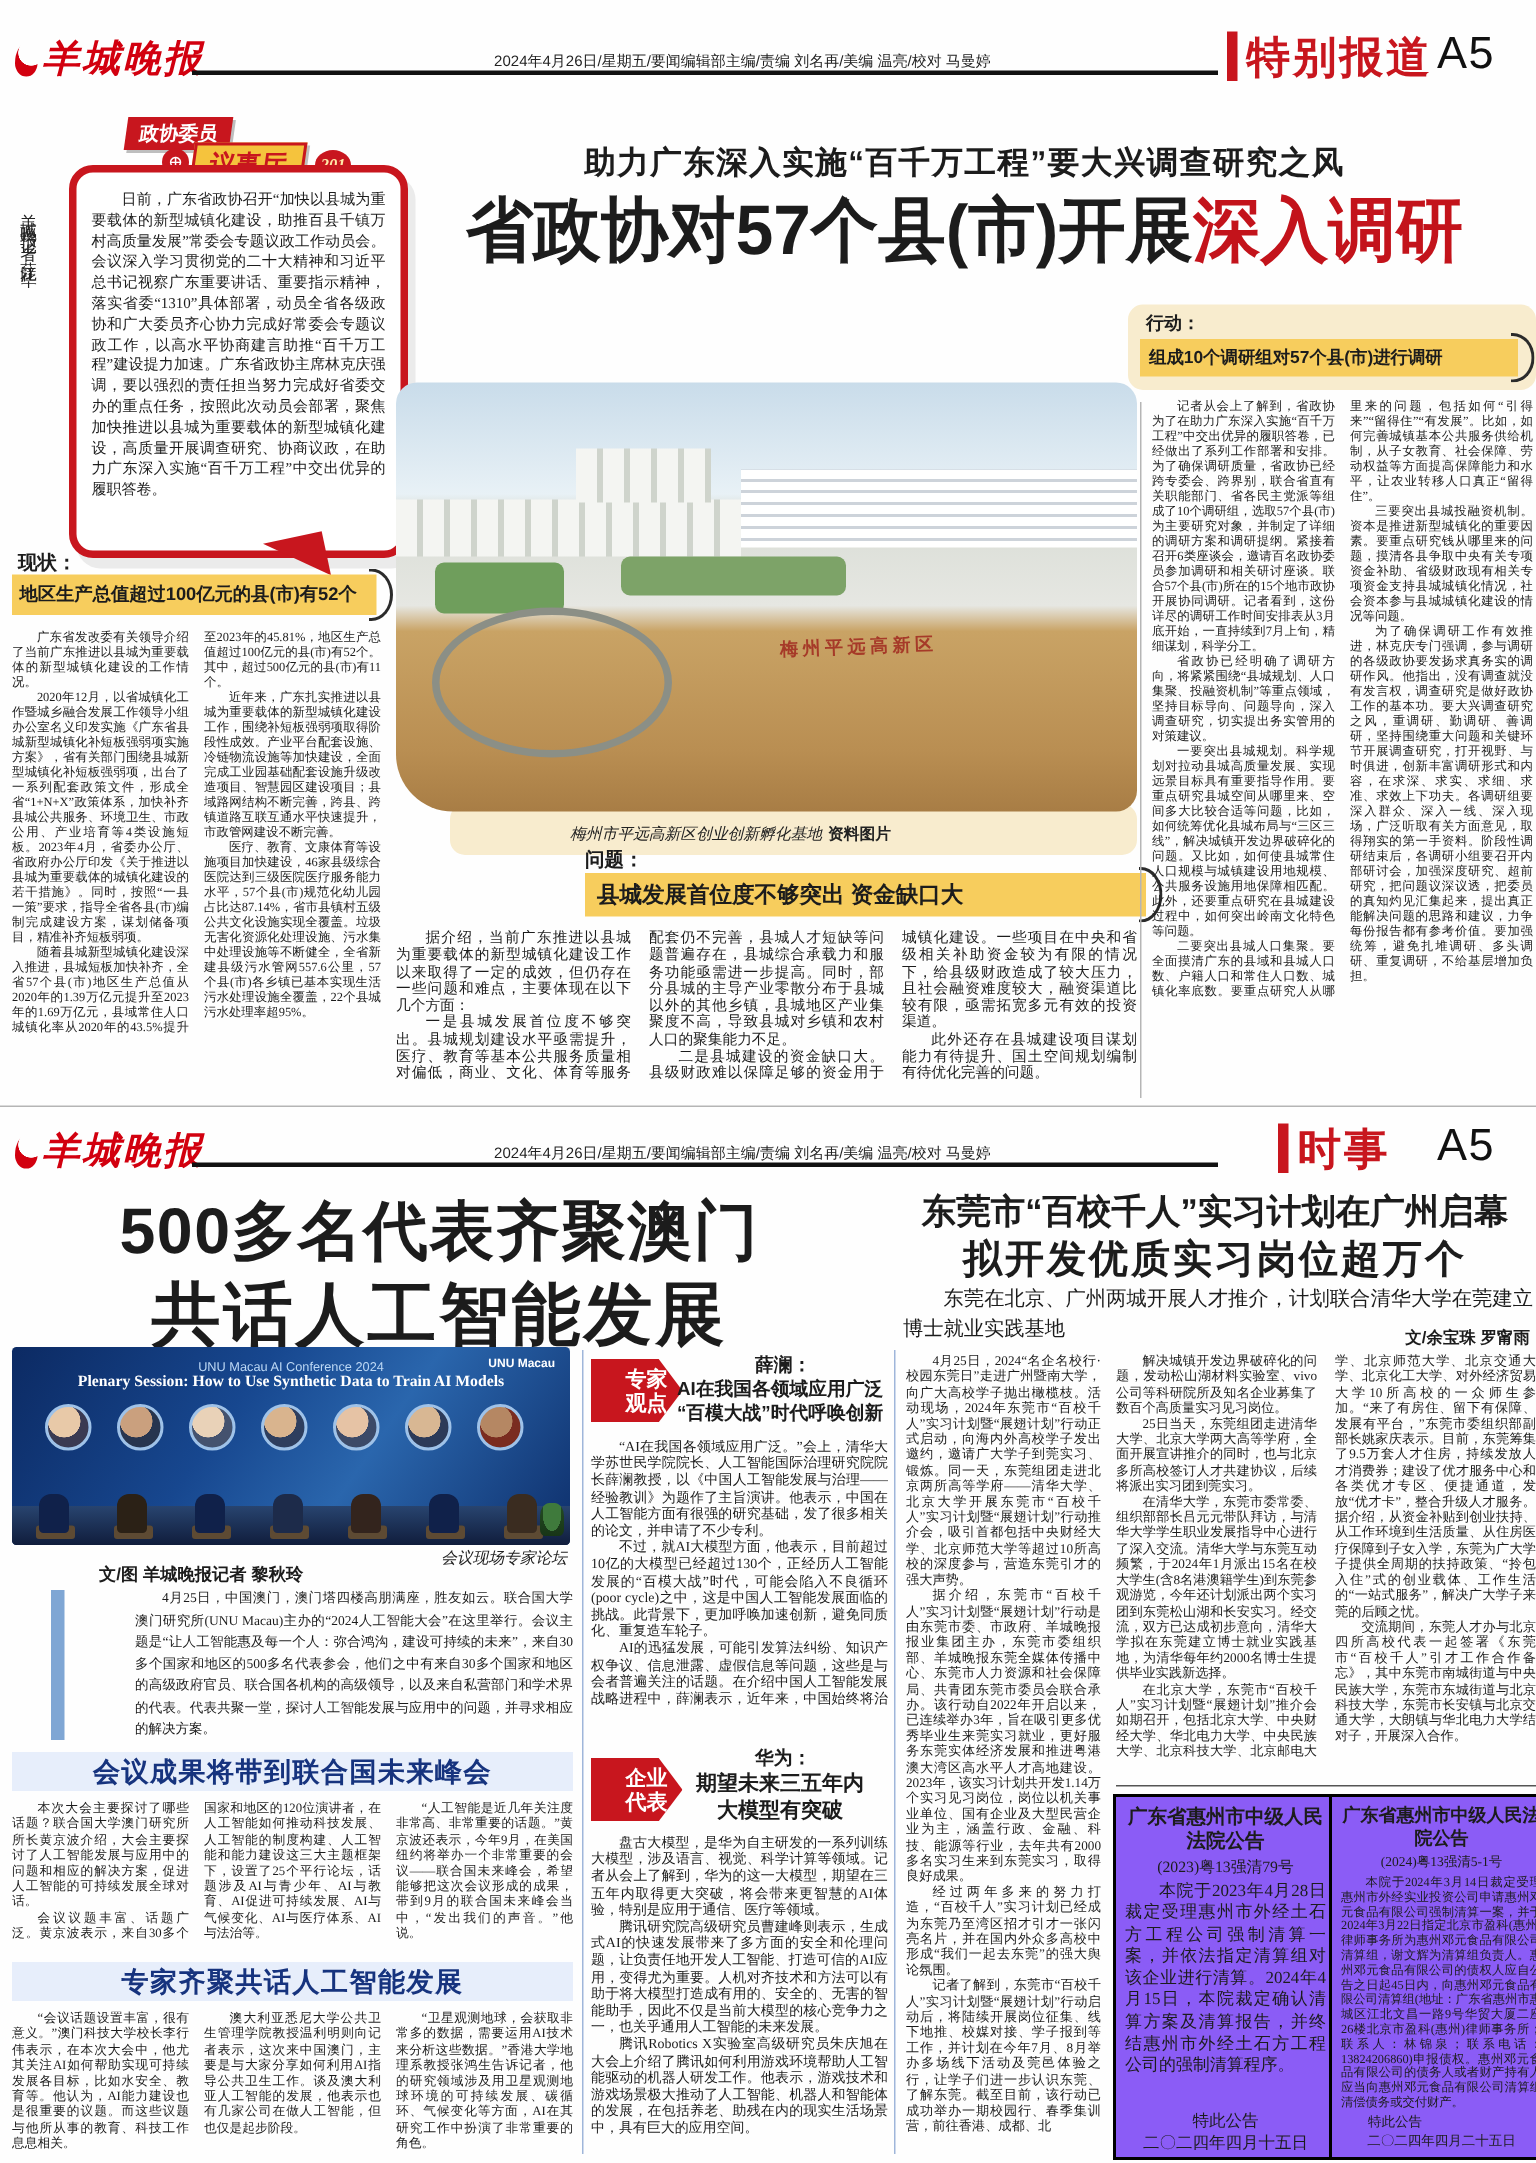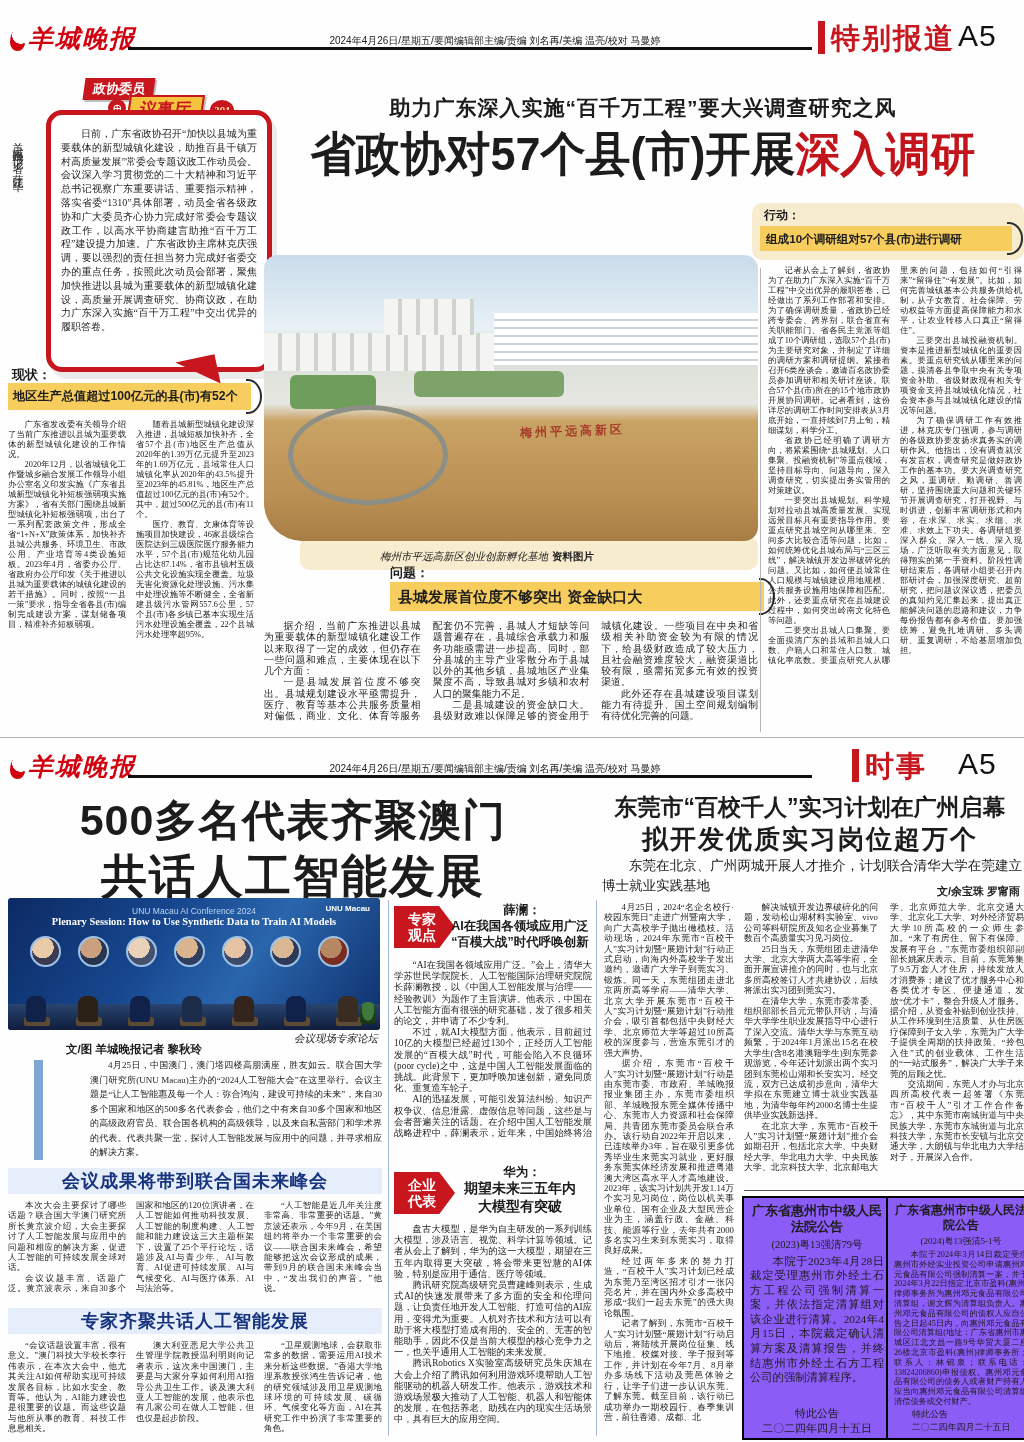--- a/index.html
+++ b/index.html
@@ -65,21 +65,21 @@
   .ph2-plant{position:absolute;width:16px;height:22px;background:radial-gradient(ellipse at 50% 30%,#3f7a3c 55%,transparent 56%),linear-gradient(#244d22,#183517);border-radius:40% 40% 20% 20%;}
   
   .bl-hl1{font-weight:800;font-size:43px;text-align:center;font-family:"Liberation Sans",sans-serif;letter-spacing:1px;}
   .bl-hl2{font-weight:900;font-size:46px;text-align:center;font-family:"Liberation Sans",sans-serif;letter-spacing:2px;}
   .br-hl1{font-weight:800;font-size:23px;text-align:center;font-family:"Liberation Sans",sans-serif;}
   .br-hl2{font-weight:900;font-size:26px;text-align:center;font-family:"Liberation Sans",sans-serif;letter-spacing:2px;}
   .deck{font-size:13.5px;line-height:20px;text-indent:2em;text-align:justify;font-family:"Liberation Sans",sans-serif;}
   .byline{font-weight:700;font-size:11px;font-family:"Liberation Sans",sans-serif;}
   .subband{background:#e7eefb;color:#16337e;font-weight:900;font-size:18px;text-align:center;
      font-family:"Liberation Sans",sans-serif;letter-spacing:1px;}
-  .vbadge{background:#c8161e;color:#fff;font-weight:700;font-size:14px;line-height:1.15;text-align:center;
+  .vbadge{background:#c8161e;color:#fff;font-weight:700;font-size:14px;line-height:1.15;text-align:right;
      padding:5px 10px 5px 5px;clip-path:polygon(0 0,74% 0,100% 50%,74% 100%,0 100%);white-space:pre-line;
      font-family:"Liberation Sans",sans-serif;}
   .sp-name{font-weight:700;font-size:12.5px;text-align:center;}
   .sp-title{font-weight:900;font-size:12.5px;text-align:center;font-family:"Liberation Sans",sans-serif;}
   .vline{background:#9fb6da;width:1px;}
   .grayline{background:#b5b5b5;}
   .notice{border:2px solid #000;background:#8b5cf6;padding:5px 6px;overflow:hidden;}
   .notice .ntitle{font-weight:700;font-size:13px;text-align:center;line-height:1.25;font-family:"Liberation Sans",sans-serif;}
   .notice .nno{font-size:10.5px;text-align:center;margin:2px 0;}
   .notice .nbody{text-indent:2em;text-align:justify;overflow:hidden;}
@@ -116,20 +116,21 @@
   <div class="abs lbl" style="left:12px;top:366px;font-size:13px;">现状：</div>
   <div class="abs ybox sans" style="left:8px;top:383px;width:238px;height:27px;line-height:27px;font-size:12.2px;padding-left:5px;">
     <span>地区生产总值超过100亿元的县(市)有52个</span>
     <span class="brk"></span>
   </div>
 
   <div class="abs cols" style="left:8px;top:420px;width:246px;height:312px;column-count:2;column-gap:10px;font-size:8.3px;line-height:10px;">
       <p>广东省发改委有关领导介绍了当前广东推进以县城为重要载体的新型城镇化建设的工作情况。</p>
       <p>2020年12月，以省城镇化工作暨城乡融合发展工作领导小组办公室名义印发实施《广东省县城新型城镇化补短板强弱项实施方案》，省有关部门围绕县城新型城镇化补短板强弱项，出台了一系列配套政策文件，形成全省“1+N+X”政策体系，加快补齐县城公共服务、环境卫生、市政公用、产业培育等4类设施短板。2023年4月，省委办公厅、省政府办公厅印发《关于推进以县城为重要载体的城镇化建设的若干措施》。同时，按照“一县一策”要求，指导全省各县(市)编制完成建设方案，谋划储备项目，精准补齐短板弱项。</p>
       <p>随着县城新型城镇化建设深入推进，县城短板加快补齐，全省57个县(市)地区生产总值从2020年的1.39万亿元提升至2023年的1.69万亿元，县域常住人口城镇化率从2020年的43.5%提升至2023年的45.81%，地区生产总值超过100亿元的县(市)有52个。其中，超过500亿元的县(市)有11个。</p>
+      <p>近年来，广东扎实推进以县城为重要载体的新型城镇化建设工作，围绕补短板强弱项取得阶段性成效。产业平台配套设施、冷链物流设施等加快建设，全面完成工业园基础配套设施升级改造项目、智慧园区建设项目；县域路网结构不断完善，跨县、跨镇道路互联互通水平快速提升，市政管网建设不断完善。</p>
       <p>医疗、教育、文康体育等设施项目加快建设，46家县级综合医院达到三级医院医疗服务能力水平，57个县(市)规范化幼儿园占比达87.14%，省市县镇村五级公共文化设施实现全覆盖。垃圾无害化资源化处理设施、污水集中处理设施等不断健全，全省新建县级污水管网557.6公里，57个县(市)各乡镇已基本实现生活污水处理设施全覆盖，22个县城污水处理率超95%。</p>
     </div>
 
   <div class="abs kicker" style="left:262px;top:94px;width:762px;">助力广东深入实施“百千万工程”要大兴调查研究之风</div>
   <div class="abs mainhl" style="left:262px;top:124px;width:762px;">
     <span>省政协对57个县(市)开展</span><span class="hl-red">深入调研</span>
   </div>
 
   <div class="abs cream" style="left:752px;top:203px;width:272px;height:57px;"></div>
   <div class="abs lbl" style="left:764px;top:207px;font-size:12px;">行动：</div>

